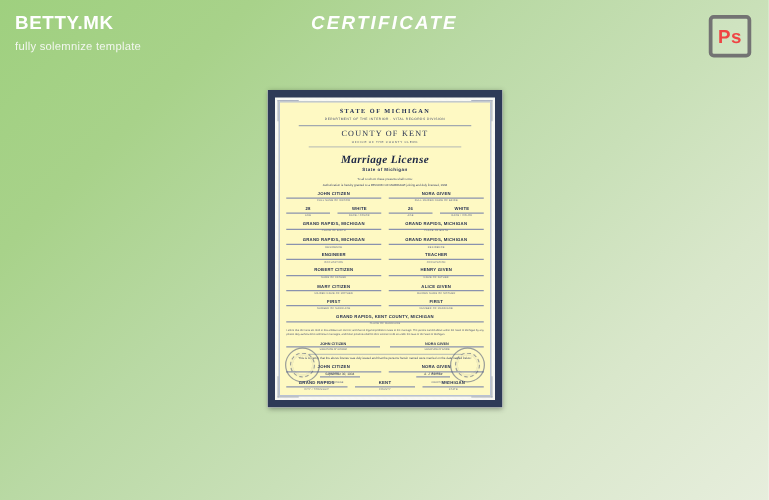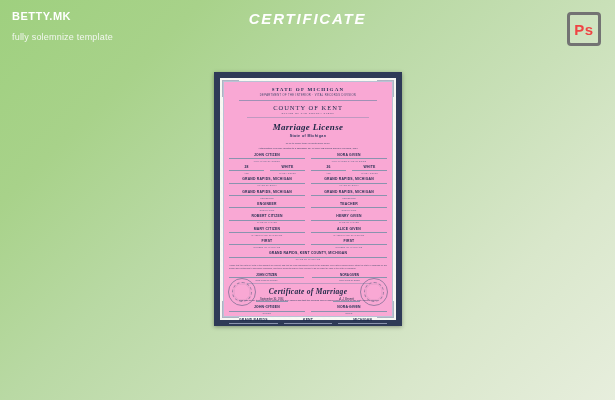--- a/index.html
+++ b/index.html
@@ -4,21 +4,21 @@
 <style>
   html,body{margin:0;padding:0;}
   body{
     width:615px;height:400px;overflow:hidden;
     font-family:"Liberation Sans", sans-serif;
     background:linear-gradient(135deg,#9fd07f 0%,#a8d28a 20%,#b9d9a4 40%,#c9e0b8 60%,#d9e7cb 78%,#e7eedd 100%);
     position:relative;
   }
   .brand{
     position:absolute;left:12px;top:10px;
-    color:#ffffff;font-weight:bold;font-size:11px;letter-spacing:.5px;
+    color:#ffffff;font-weight:bold;font-size:15px;letter-spacing:.5px;
   }
   .brand-sub{
     position:absolute;left:12px;top:32px;
     color:#f2f7ef;font-size:9px;letter-spacing:.2px;
   }
   .title{
     position:absolute;left:0;right:0;top:10px;text-align:center;
     color:#ffffff;font-weight:bold;font-size:15px;letter-spacing:1.8px;font-style:italic;
   }
   .ps-badge{
@@ -40,21 +40,21 @@
     border:6px solid #2e3a57;
     box-sizing:border-box;
     background:
       repeating-linear-gradient(45deg,rgba(255,255,255,.18) 0 2px,rgba(0,0,0,0) 2px 4px);
   }
   .cert-border:after{
     content:"";position:absolute;inset:3px;border:1px solid #6b7a9a;
   }
   .cert-inner{
     position:absolute;left:9px;top:9px;right:9px;bottom:9px;
-    background:#f9a8d4;
+    background:#fef9c3;
     border:1px solid #b9c2d4;
     box-sizing:border-box;
     padding:3px 5px;
     font-size:2.6px;
     color:#2d3550;
     line-height:1.45;
   }
   .ornament-corner{
     position:absolute;width:16px;height:16px;border:1px solid #55628a;opacity:.45;
   }
@@ -259,21 +259,20 @@
         <div class="name">JOHN CITIZEN</div>
         <div class="lbl">SIGNATURE OF GROOM</div>
       </div>
       <div class="sig">
         <div class="name">NORA GIVEN</div>
         <div class="lbl">SIGNATURE OF BRIDE</div>
       </div>
     </div>
 
     <div class="rule thin"></div>
-    <div class="script-title" style="font-size:7.5px">Certificate of Marriage</div>
     <div class="para">This is to certify that the above license was duly issued and that the persons herein named were married on the date named below:</div>
 
     <div class="row">
       <div class="col">
         <div class="fieldval">JOHN CITIZEN</div>
         <div class="fieldlbl">GROOM</div>
       </div>
       <div class="col">
         <div class="fieldval">NORA GIVEN</div>
         <div class="fieldlbl">BRIDE</div>

